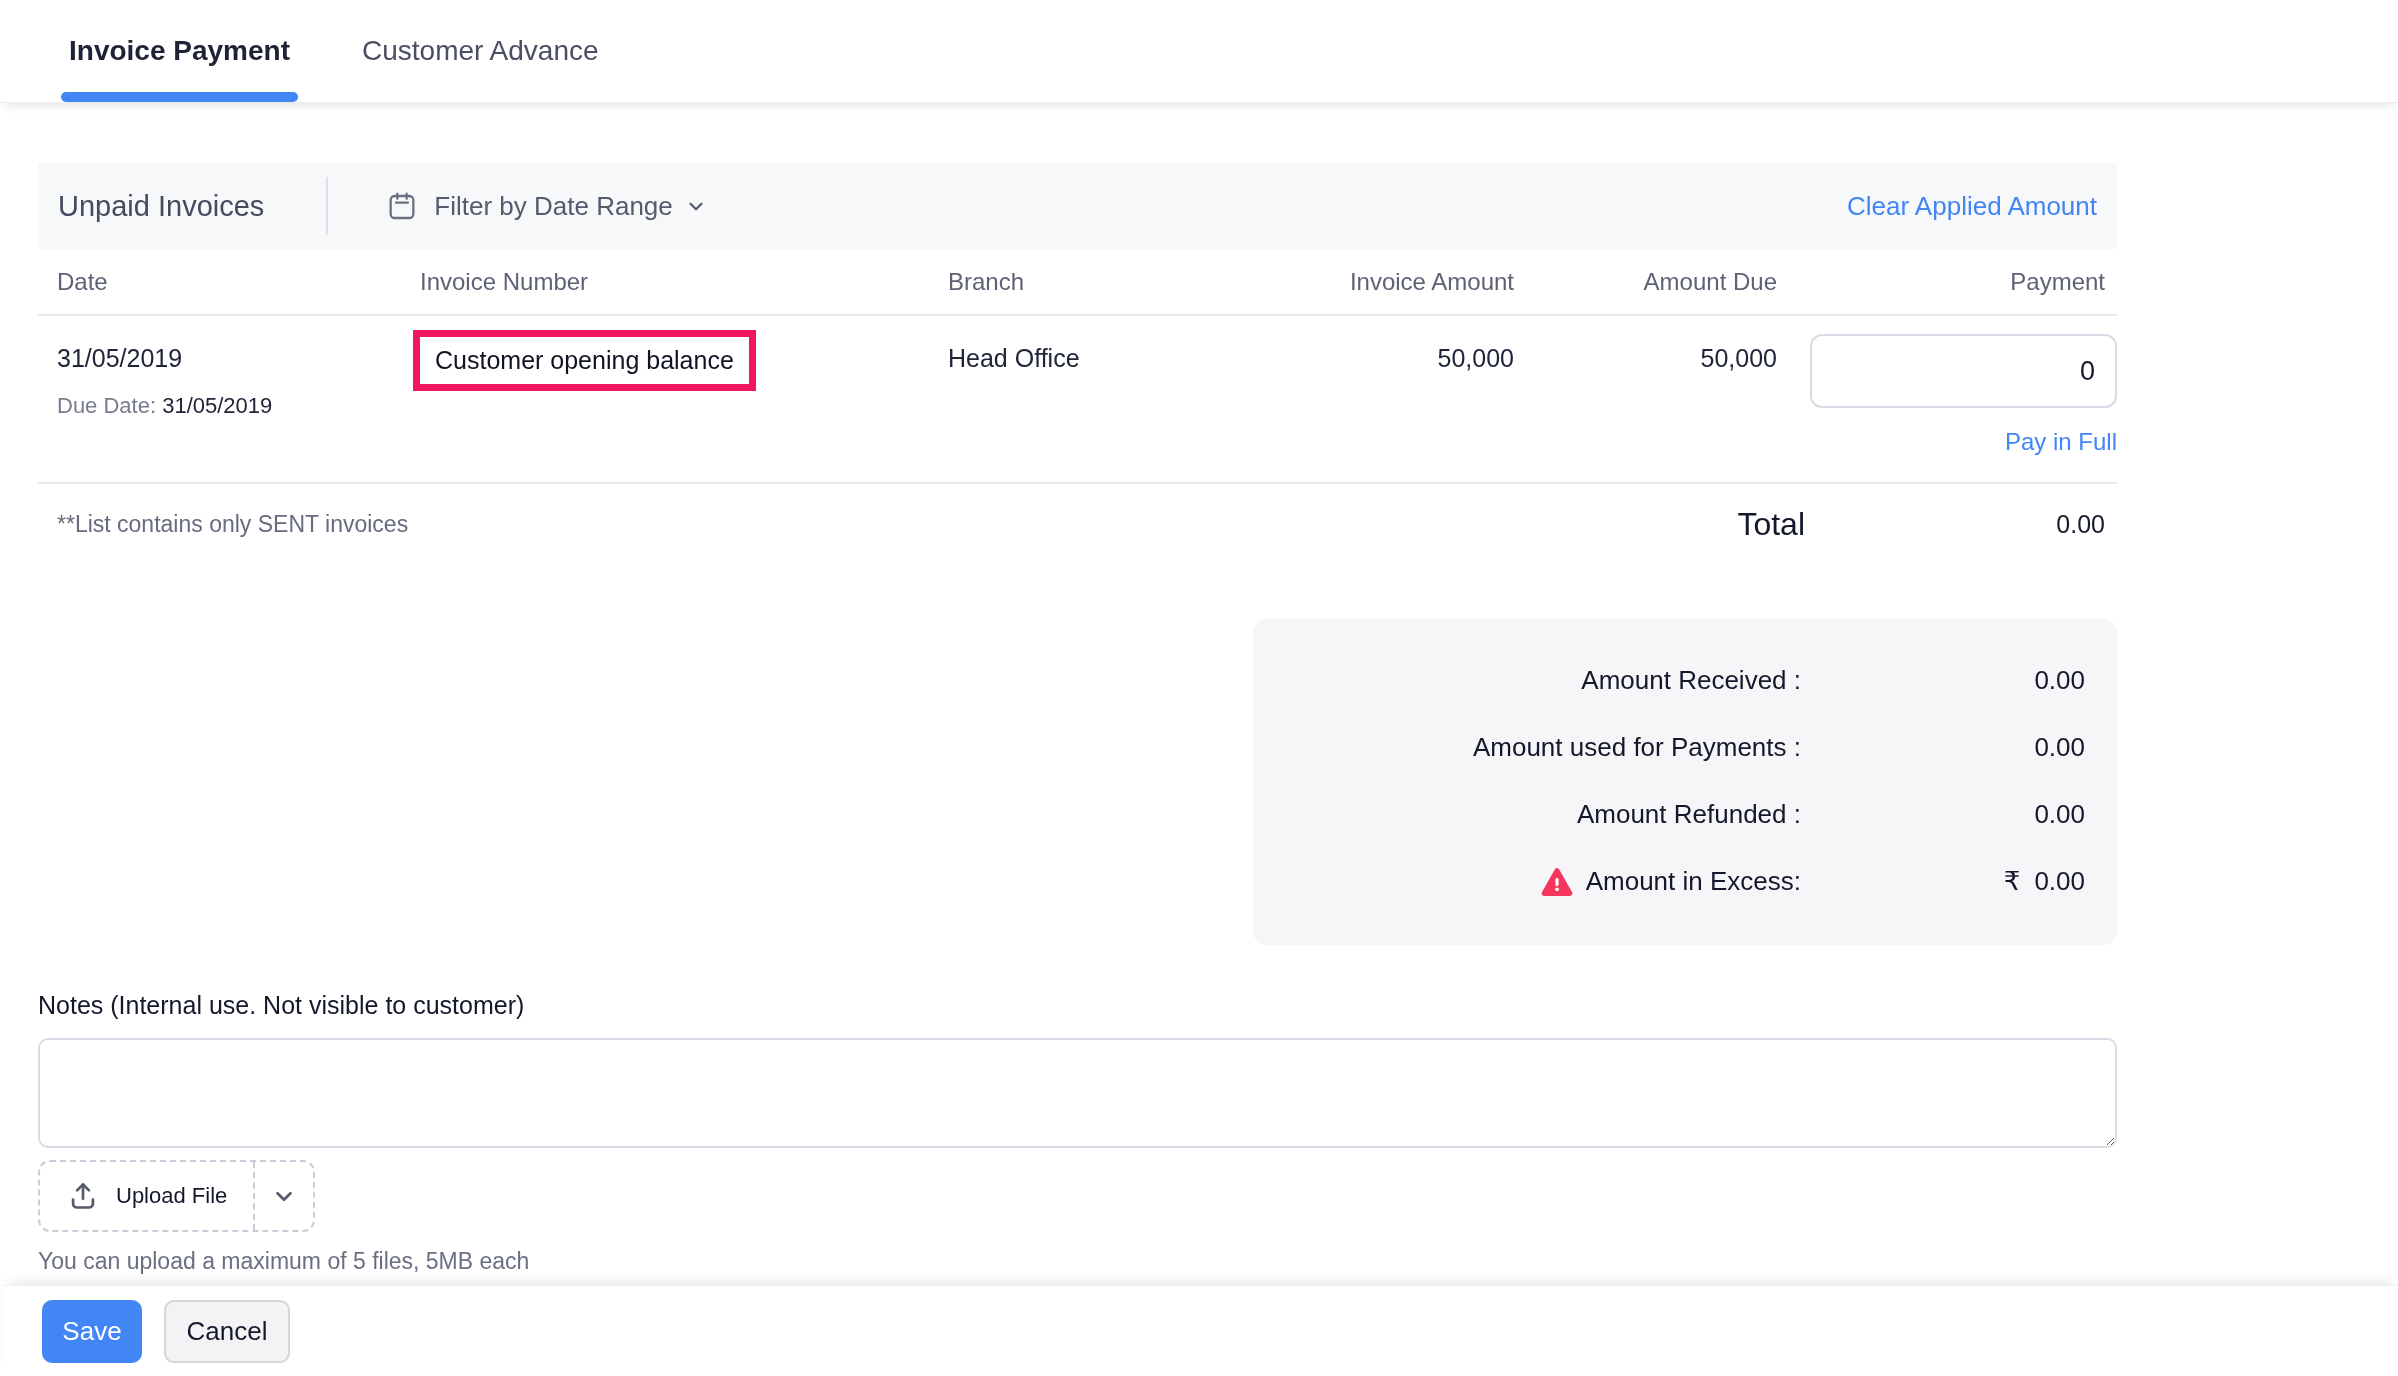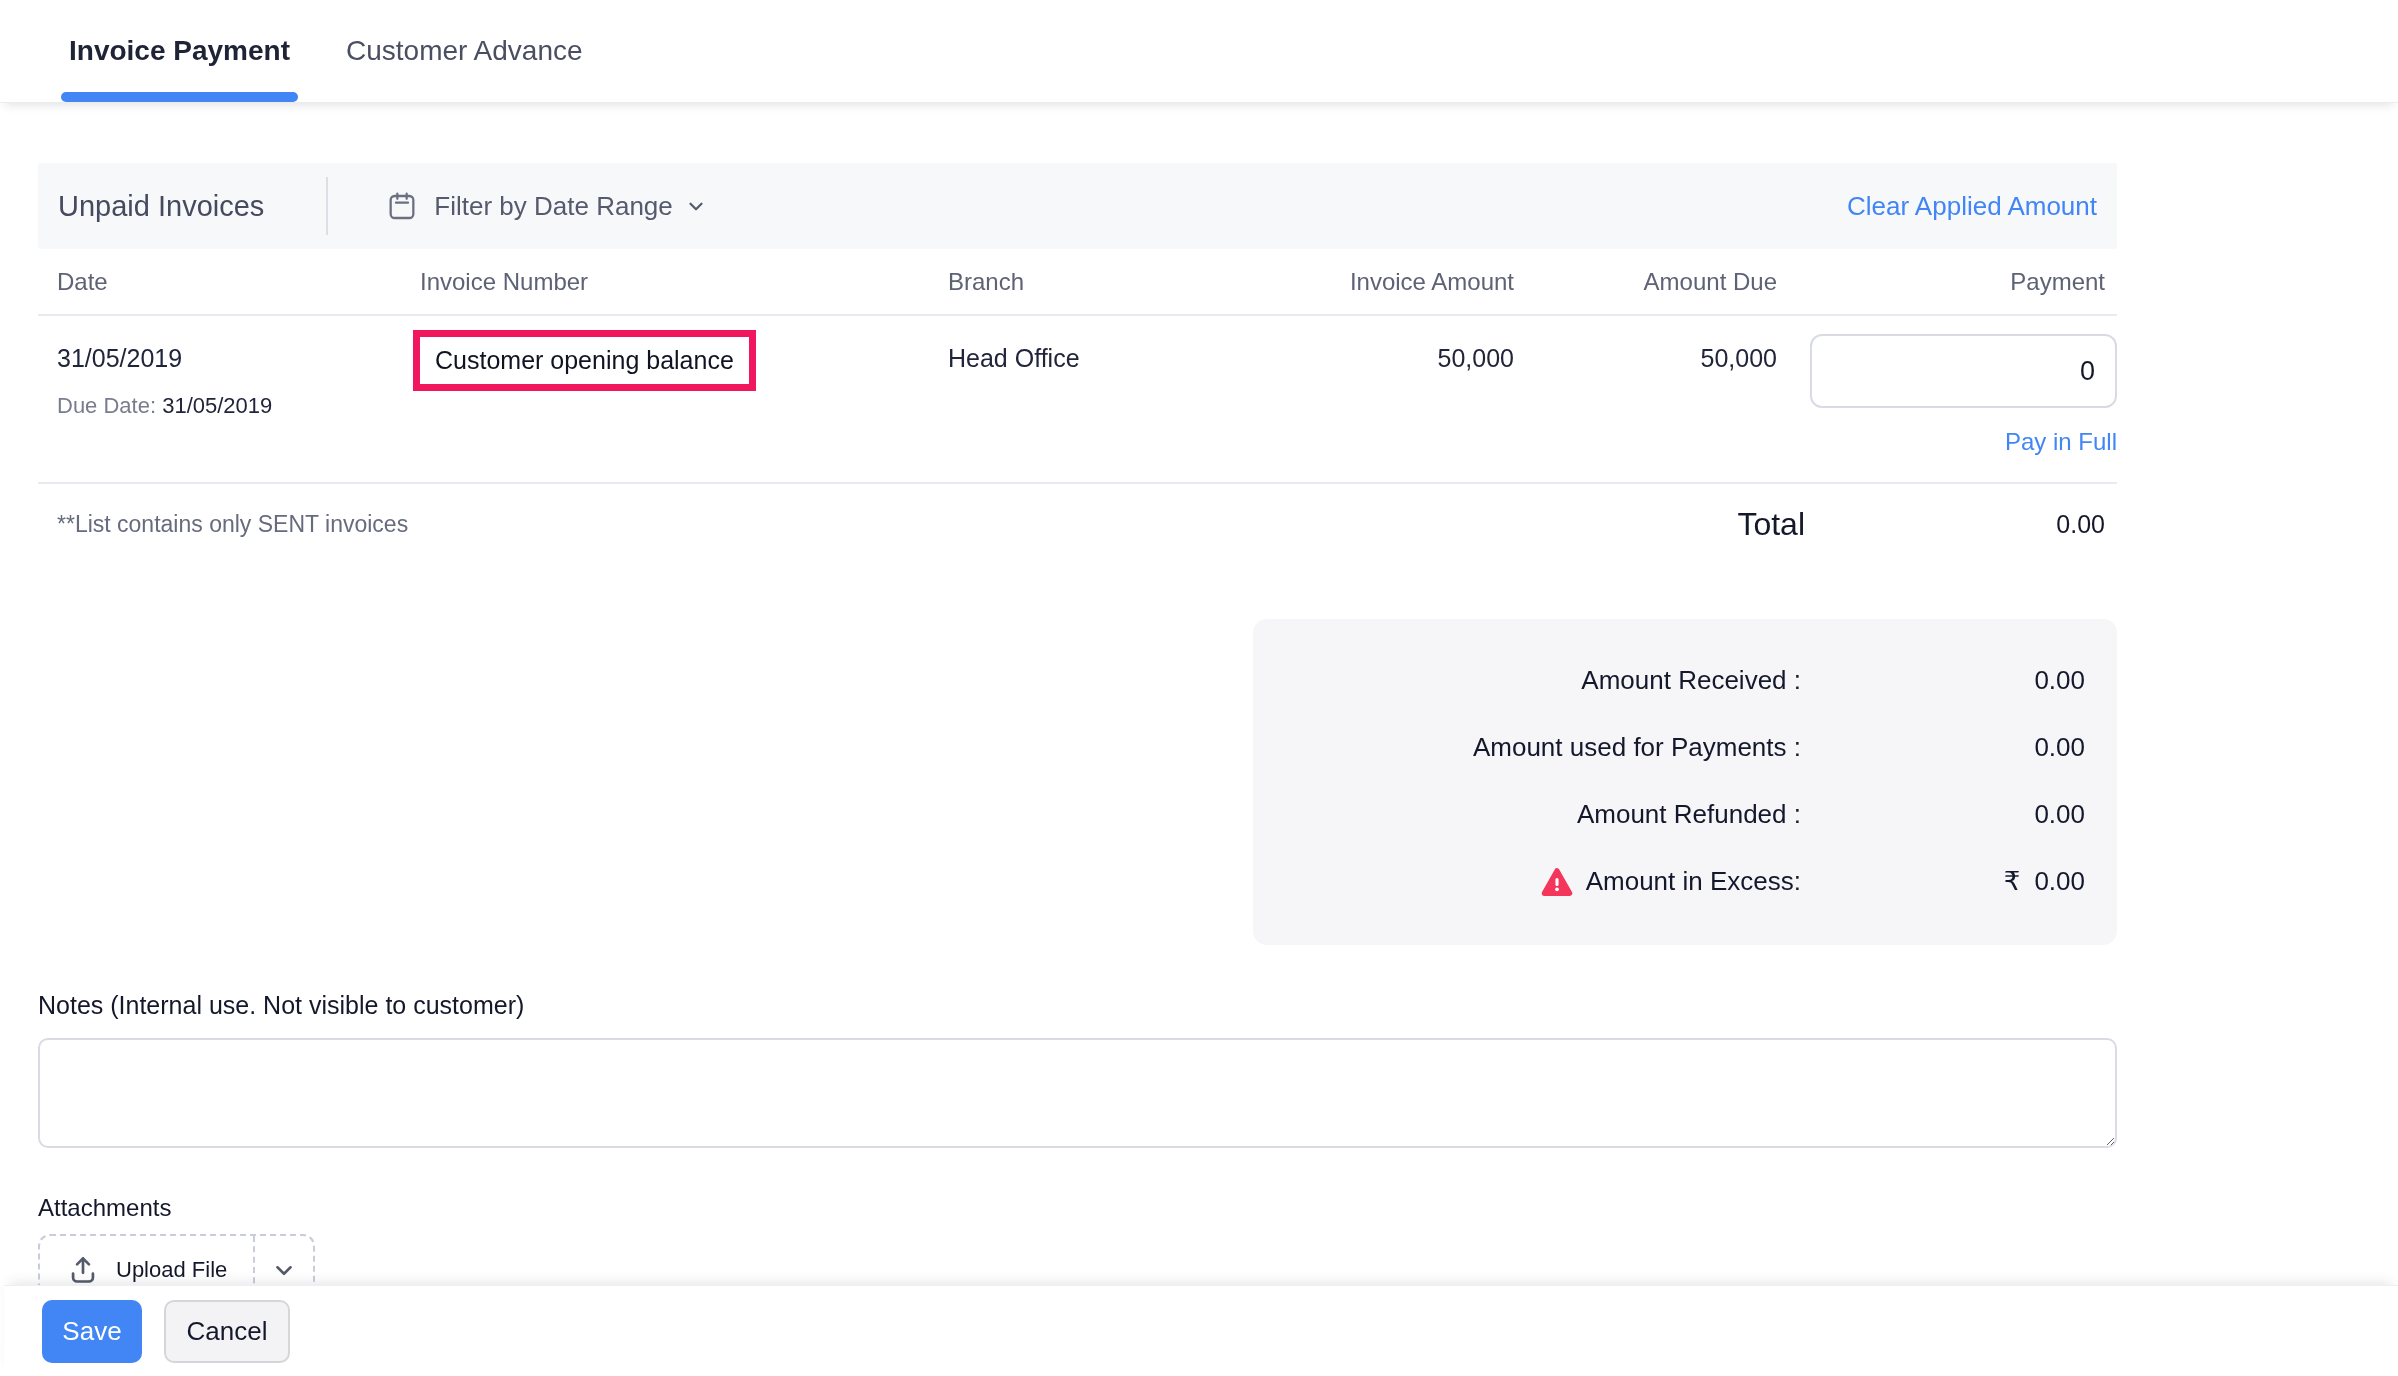--- a/index.html
+++ b/index.html
@@ -38,21 +38,21 @@
     box-shadow:0 7px 9px -5px rgba(40,50,70,.14);
   }
   .tab{
     display:flex;align-items:center;
     font-size:28px;
     color:#4a4e61;
     padding:0 6px;
     position:relative;
     cursor:pointer;
   }
-  .tab + .tab{margin-left:44px;}
+  .tab + .tab{margin-left:60px;}
   .tab.active{
     font-weight:bold;
     color:#1e2336;
   }
   .tab.active::after{
     content:"";
     position:absolute;
     left:-2px;right:-2px;bottom:0;
     height:10px;
     background:var(--accent);
@@ -383,21 +383,20 @@
         <span class="rupee">₹</span><span>0.00</span>
       </div>
     </div>
   </div>
 
   
   <div class="notes-label">Notes (Internal use. Not visible to customer)</div>
   <textarea class="notes-area" style=""></textarea>
 
   
-  <div class="attach-label">Attachments</div>
   <div class="upload-btn">
     <div class="upload-main">
       <span class="icon">
         <svg width="34" height="34" viewBox="0 0 24 24" fill="none" stroke="#555a6b" stroke-width="1.9" stroke-linecap="round" stroke-linejoin="round">
           <path d="M12 14 V4"></path>
           <path d="M7.8 8 L12 3.8 L16.2 8"></path>
           <path d="M5 14.5 v2.8 a2.8 2.8 0 0 0 2.8 2.8 h8.4 a2.8 2.8 0 0 0 2.8 -2.8 v-2.8"></path>
         </svg>
       </span>
       <span>Upload File</span>

